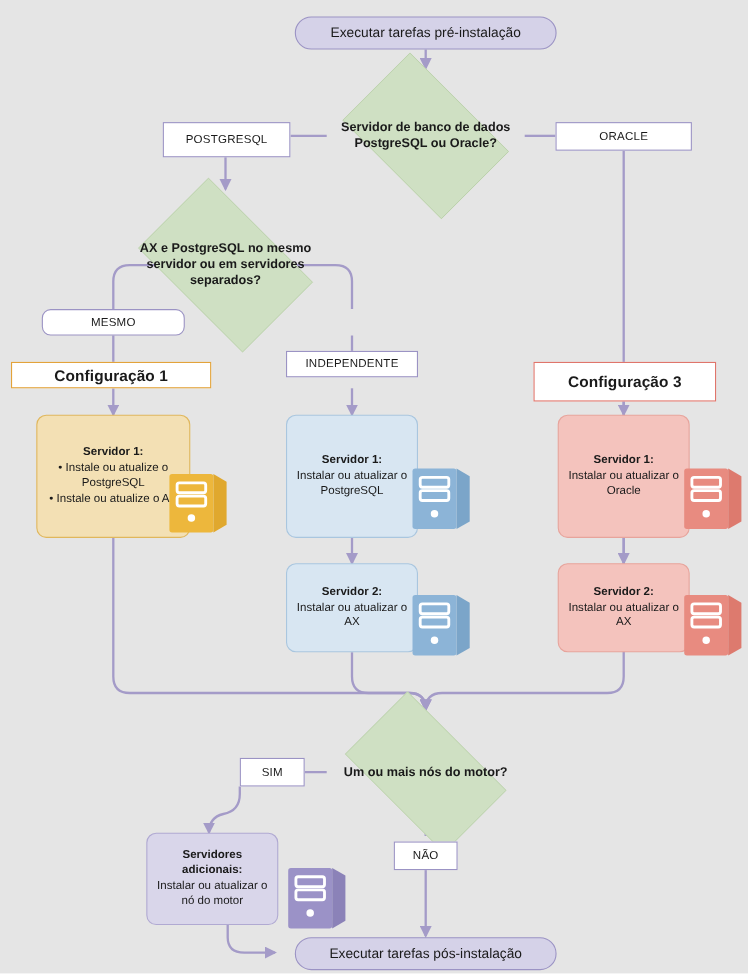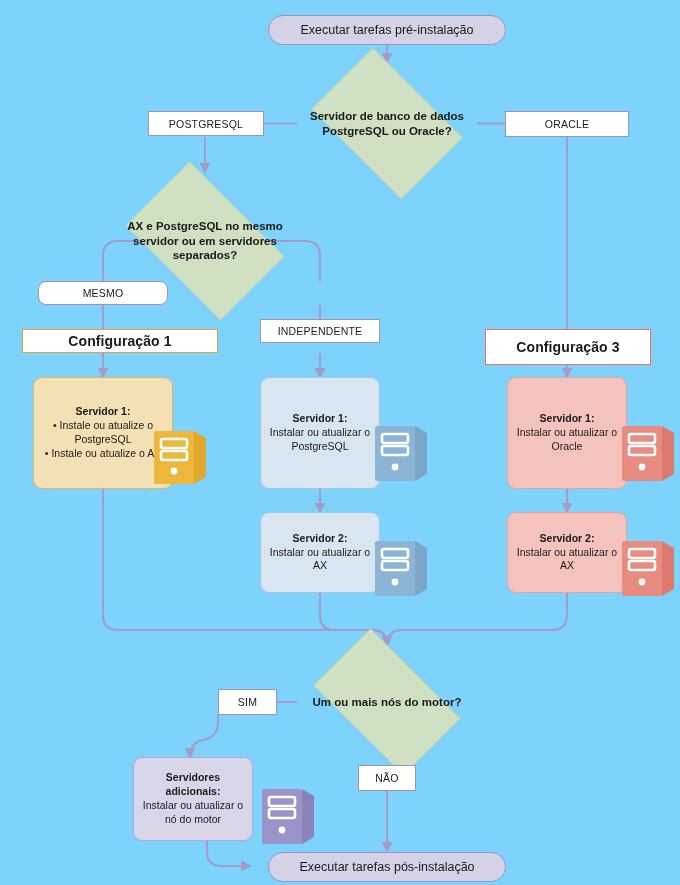--- a/index.html
+++ b/index.html
@@ -5,21 +5,21 @@
 <style>
   html,body{margin:0;padding:0;background:#ffffff;}
   body{
     font-family:"Liberation Sans","DejaVu Sans",sans-serif;
     -webkit-font-smoothing:antialiased;
   }
   #canvas{
     position:relative;
     width:680px;
     height:885px;
-    background:#7dd3fc;
+    background:#e5e5e5;
     overflow:hidden;
   }
   svg.edges{
     position:absolute;
     left:0; top:0;
     width:680px; height:885px;
     pointer-events:none;
   }
   .node{
     position:absolute;
@@ -161,21 +161,21 @@
   </div>
 
   <div class="node diamond" style="left:297px; top:62px; width:180px; height:123px;">
     <span class="dshape"></span>
     <span class="dtext">
       <span>Servidor de banco de dados</span><br>
       <span>PostgreSQL ou Oracle?</span>
     </span>
   </div>
 
-  <div class="node branch-label" style="left:148px; top:111px; width:116px; height:25px;">
+  <div class="node branch-label" style="left:148px; top:111px; width:116px; height:32px;">
     <span>POSTGRESQL</span>
   </div>
 
   <div class="node diamond" style="left:110px; top:177px; width:190px; height:128px;">
     <span class="dshape"></span>
     <span class="dtext">
       <span>AX e PostgreSQL no mesmo</span><br>
       <span>servidor ou em servidores</span><br>
       <span>separados?</span>
     </span>
@@ -186,21 +186,21 @@
   </div>
 
   <div class="node branch-label" style="left:38px; top:281px; width:130px; height:24px;border-radius:8px;">
     <span>MESMO</span>
   </div>
 
   <div class="node branch-label" style="left:260px; top:281px; width:120px; height:24px;margin-top:38px;">
     <span>INDEPENDENTE</span>
   </div>
 
-  <div class="node config-box config-1" style="left:22px; top:329px; width:196px; height:24px;">
+  <div class="node config-box config-1" style="left:10px; top:329px; width:182px; height:24px;">
     <span>Configuração 1</span>
   </div>
 
 
   <div class="node config-box config-3" style="left:485px; top:329px; width:166px; height:36px;">
     <span>Configuração 3</span>
   </div>
 
   <div class="node process p-tan" style="left:33px; top:377px; width:140px; height:112px;">
     <span class="ptext">

